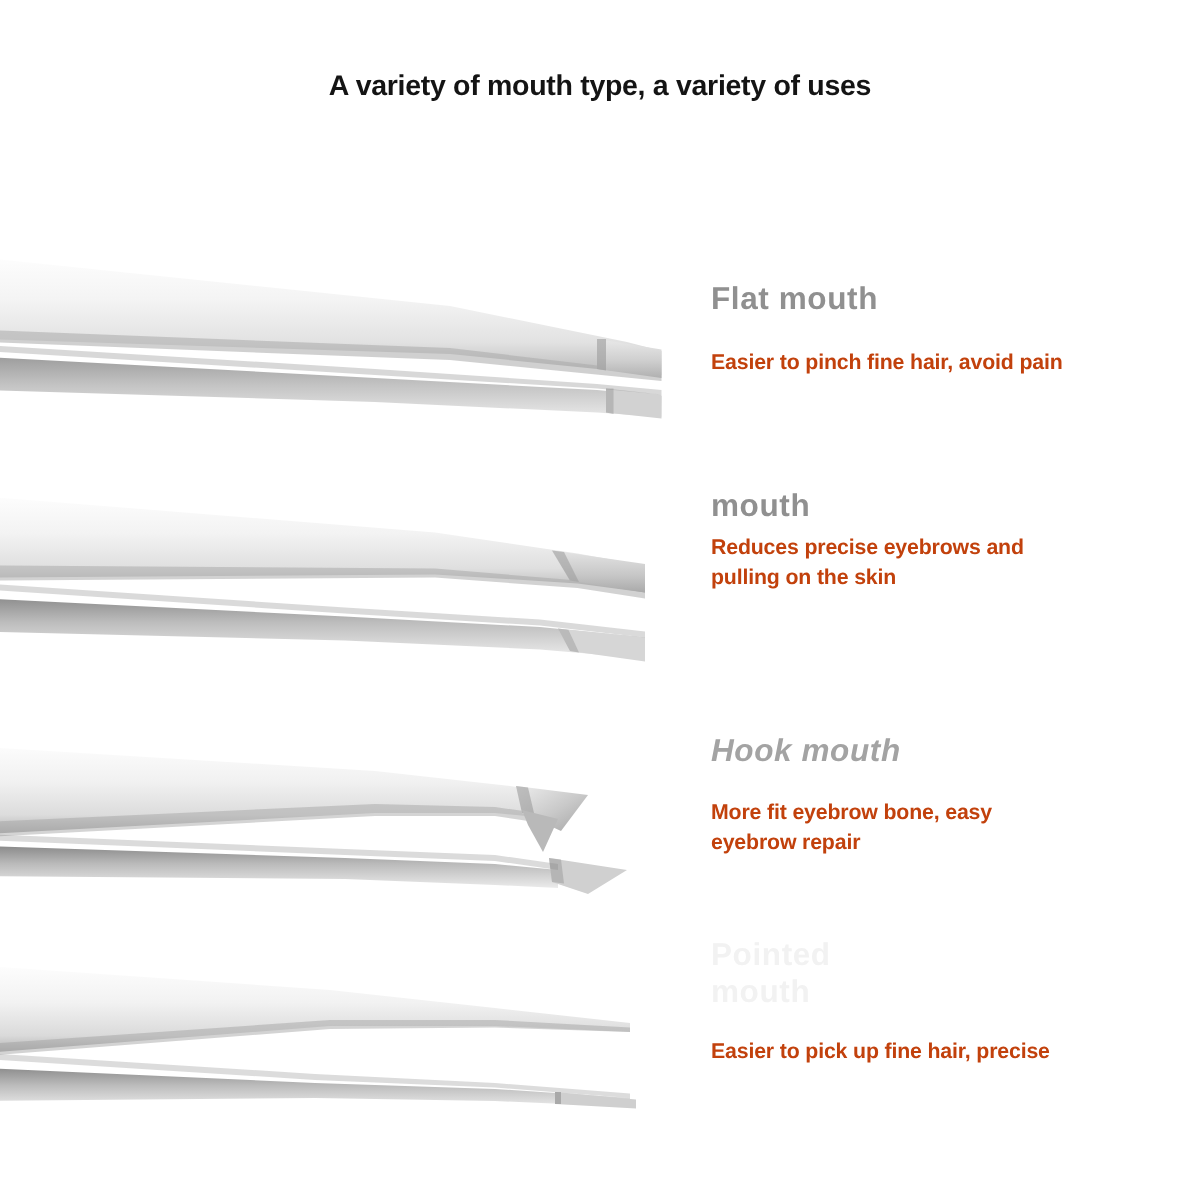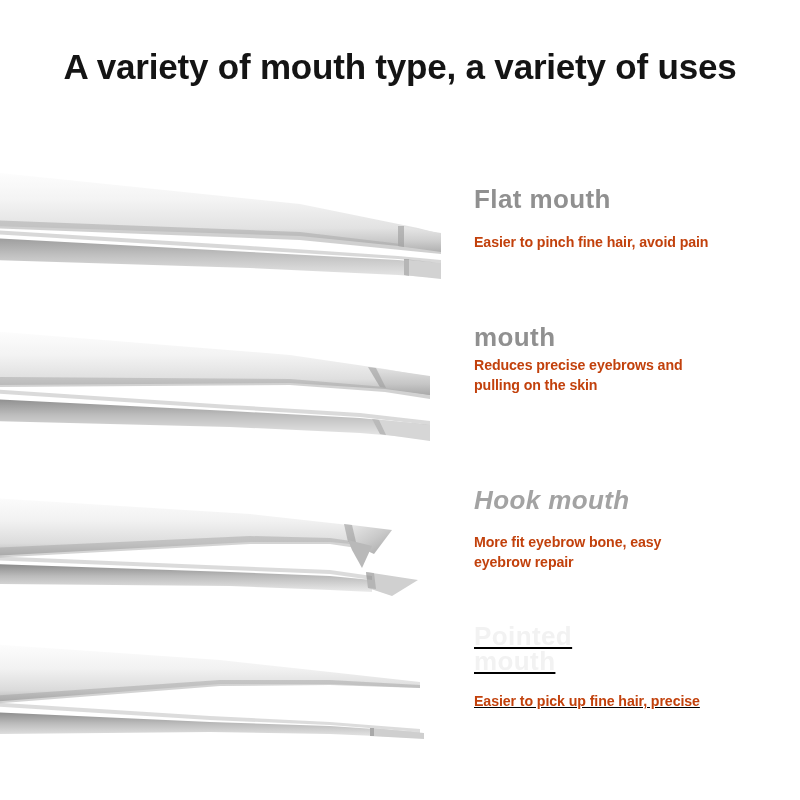--- a/index.html
+++ b/index.html
@@ -16,21 +16,21 @@
     font-family: "Liberation Sans", sans-serif;
   }
 
   
   .title {
     position: absolute;
     top: 47px;
     left: 0;
     width: 800px;
     text-align: center;
-    font-size: 35px;
+    font-size: 19px;
     font-weight: bold;
     color: #141414;
     letter-spacing: -0.2px;
     white-space: nowrap;
   }
 
   
   .row {
     position: absolute;
     left: 0;
@@ -43,24 +43,24 @@
 
   
   .textblock {
     position: absolute;
     left: 474px;
     width: 326px;
   }
   .tb-1 { top: 27px; }
   .tb-2 { top: 10px; }
   .tb-3 { top: 8px; }
-  .tb-4 { top: -6px; text-decoration: underline; }
+  .tb-4 { top: -6px; }
 
   .heading {
-    font-size: 26px;
+    font-size: 21px;
     font-weight: bold;
     line-height: 25px;
     letter-spacing: 0.4px;
     color: #909090;
     margin: 0;
   }
   .heading.light   { color: #a3a3a3; font-style: italic; }
   .heading.faded   { color: #f2f2f2; }
 
   .desc {

